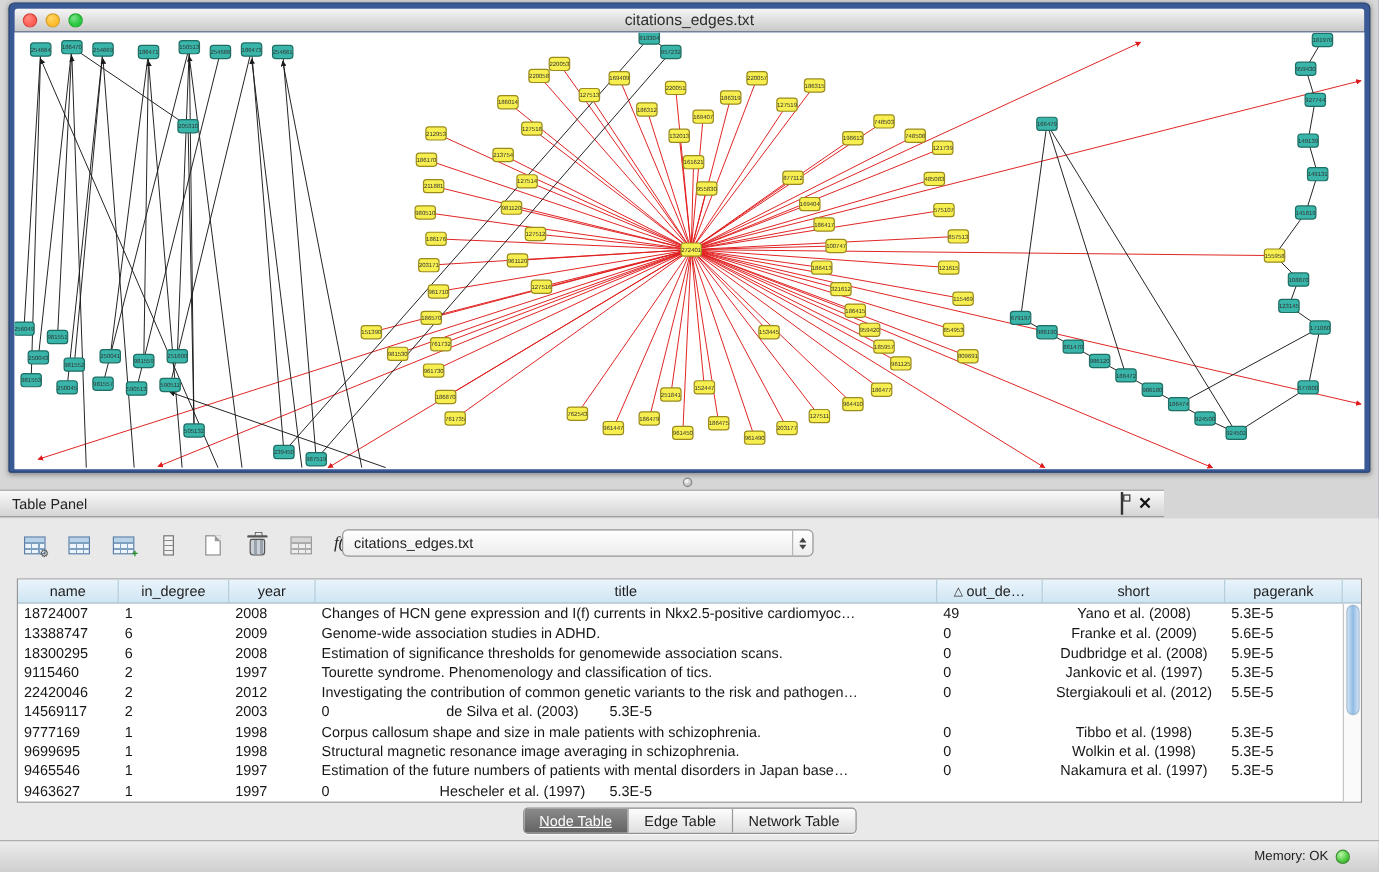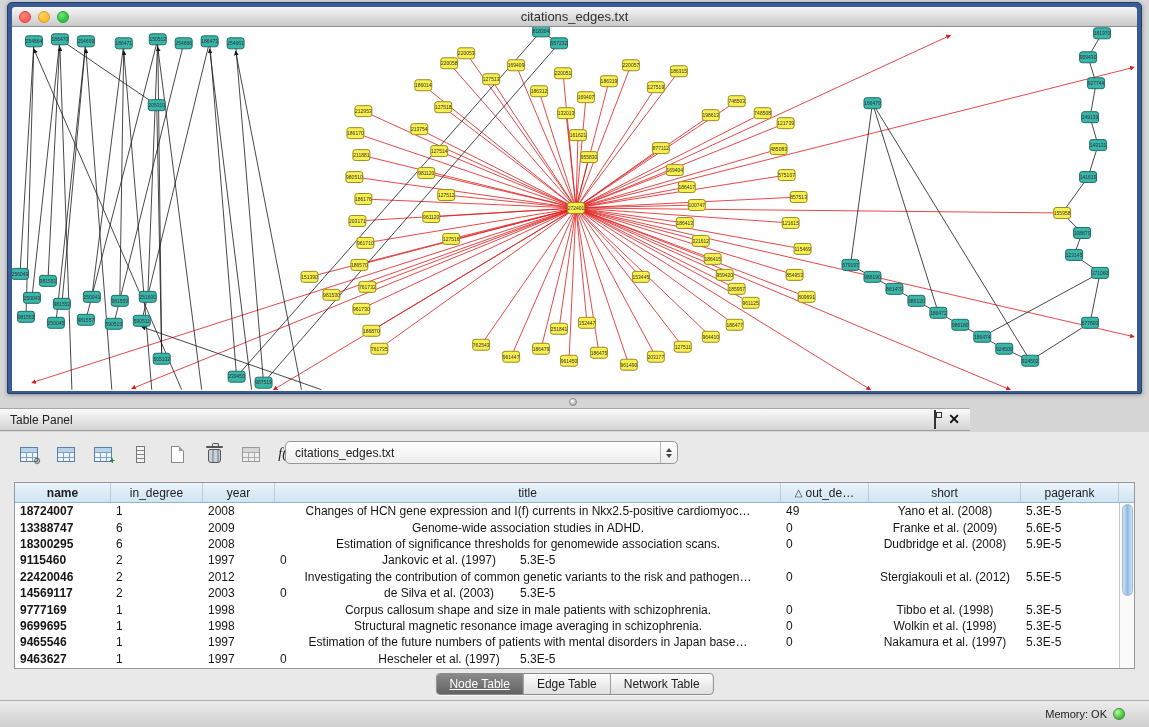--- a/index.html
+++ b/index.html
@@ -97,21 +97,21 @@
     position:absolute; left:14px; right:14px; top:50px; bottom:31px;
     background:#fff; border:1px solid #979797; display:flex; flex-direction:column;
   }
   .thead { display:flex; height:20px; background:linear-gradient(#eaf4fb,#cfe5f3); border-bottom:1px solid #9ab4c6; padding-right:15px; }
   .th { border-right:1px solid #b7cedd; display:flex; align-items:center; justify-content:center; font-size:12px; color:#1d1d1d; overflow:hidden; white-space:nowrap; }
   .th .sort { font-size:10px; margin-right:3px; color:#333; }
   .tbody-wrap { flex:1; display:flex; overflow:hidden; }
   .rows { flex:1; overflow:hidden; }
   .tr { display:flex; height:16.4px; align-items:center; }
   .td { font-size:12px; color:#161616; padding:0 5px; white-space:nowrap; overflow:hidden; }
-  .c0 { width:96px;font-weight:bold; } .c1 { width:92px; } .c2 { width:72px; } .c3 { flex:1; min-width:0;text-align:center; }
+  .c0 { width:84px; } .c1 { width:92px; } .c2 { width:72px; } .c3 { flex:1; min-width:0; }
   .c4 { width:88px; } .c5 { width:152px; } .c6 { width:98px; }
   .td.c5 { text-align:center; }
   .vscroll { width:15px; background:#fafafa; border-left:1px solid #c6c6c6; position:relative; }
   .vthumb { position:absolute; left:1.5px; top:1px; width:11px; height:92px; border-radius:6px;
     background:linear-gradient(to right,#cfe3f5,#8fbbe2,#cfe3f5); border:1px solid #9db8d2; }
 
   .tabs {
     position:absolute; bottom:5px; left:50%; transform:translateX(-50%);
     display:flex; border:1px solid #8e8e8e; border-radius:4px; overflow:hidden;
     background:linear-gradient(#fdfdfd,#dfdfdf); box-shadow:0 1px 0 rgba(255,255,255,.6);
@@ -841,20 +841,21 @@
             <div class="td c2">2008</div>
             <div class="td c3">Estimation of significance thresholds for genomewide association scans.</div>
             <div class="td c4">0</div>
             <div class="td c5">Dudbridge et al. (2008)</div>
             <div class="td c6">5.9E-5</div>
           </div>
           <div class="tr">
             <div class="td c0">9115460</div>
             <div class="td c1">2</div>
             <div class="td c2">1997</div>
+            <div class="td c3">Tourette syndrome. Phenomenology and classification of tics.</div>
             <div class="td c4">0</div>
             <div class="td c5">Jankovic et al. (1997)</div>
             <div class="td c6">5.3E-5</div>
           </div>
           <div class="tr">
             <div class="td c0">22420046</div>
             <div class="td c1">2</div>
             <div class="td c2">2012</div>
             <div class="td c3">Investigating the contribution of common genetic variants to the risk and pathogen…</div>
             <div class="td c4">0</div>

